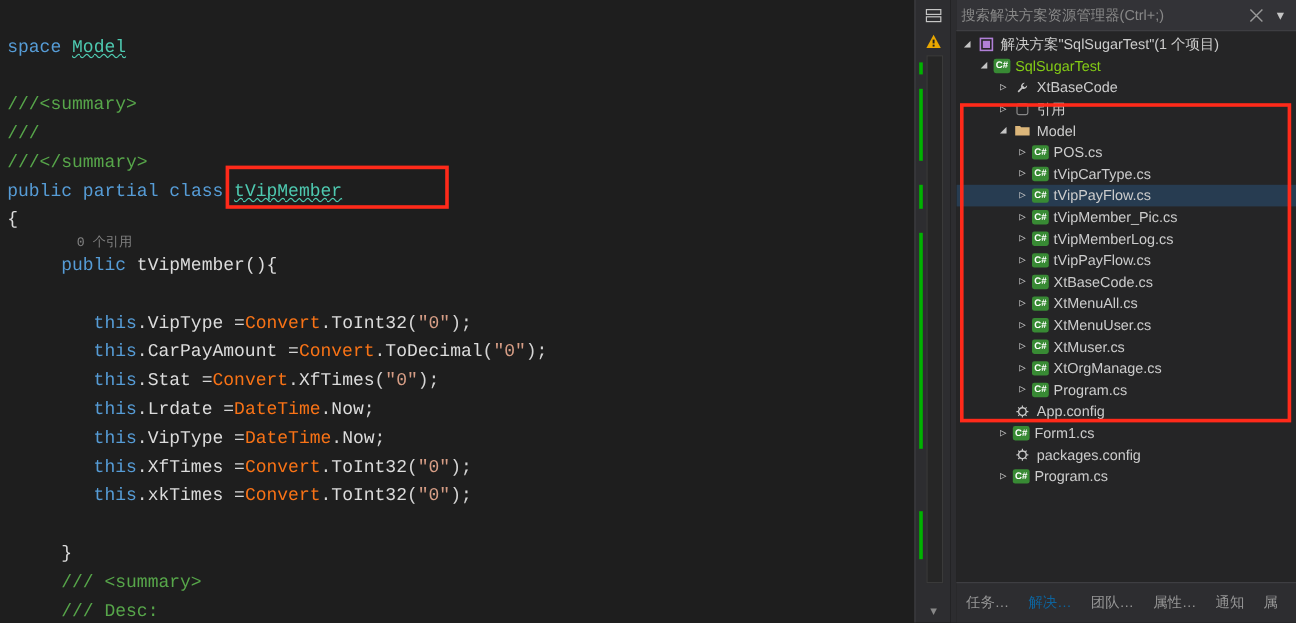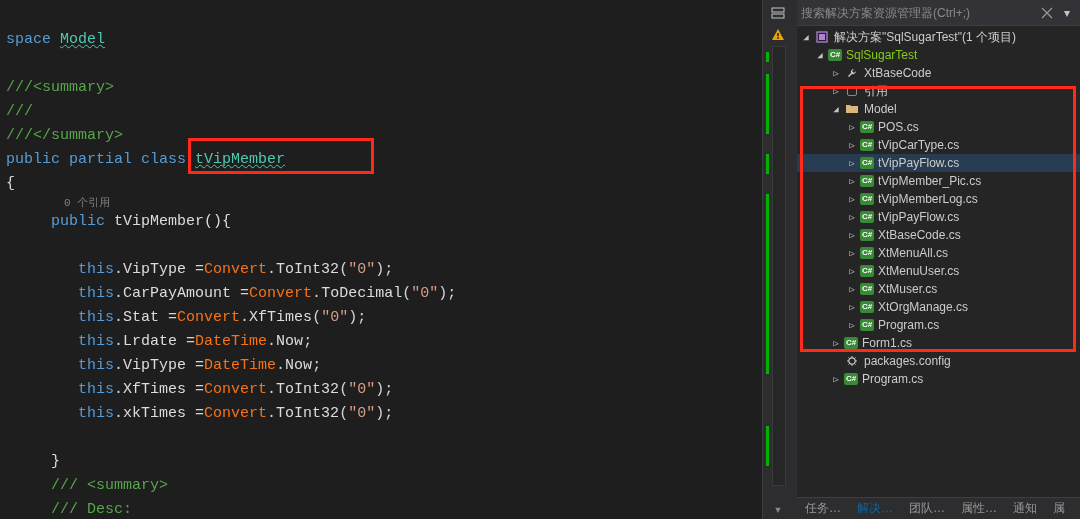--- a/index.html
+++ b/index.html
@@ -213,21 +213,21 @@
   .tree-row.bold .tree-label { font-weight: normal; color: #84cc16; }
   .red-box-2 {
     position: absolute;
     left: 3px; top: 86px;
     width: 276px; height: 266px;
     border: 3px solid #ff2a1a;
     pointer-events: none;
   }
   
   .bottom-tabs {
-    height: 22px;
+    height: 34px;
     border-top: 1px solid #3e3e42;
     display: flex;
     align-items: flex-start;
     background: #2d2d30;
     font-size: 12px;
   }
   .bottom-tabs .tab {
     padding: 0 8px;
     color: #969696;
     height: 100%;
@@ -456,20 +456,31 @@
             <span class="indent" style="width:48px"></span>
             <span class="exp">▷</span>
             <span class="ico ico-csharp">C#</span>
             <span class="tree-label">Program.cs</span>
           </div>
         </div>
 
       <div id="other-files">
           <div class="tree-row">
             <span class="indent" style="width:32px"></span>
+            <span class="exp"></span>
+            <span class="ico ico-config">
+              <svg width="12" height="12" viewBox="0 0 12 12">
+                <circle cx="6" cy="6" r="3.2" fill="none" stroke="#c5c5c5" stroke-width="1.2"></circle>
+                <path d="M6 1v2M6 9v2M1 6h2M9 6h2M2.5 2.5l1.4 1.4M8.1 8.1l1.4 1.4M9.5 2.5L8.1 3.9M3.9 8.1l-1.4 1.4" stroke="#c5c5c5" stroke-width="1"></path>
+              </svg>
+            </span>
+            <span class="tree-label">App.config</span>
+          </div>
+          <div class="tree-row">
+            <span class="indent" style="width:32px"></span>
             <span class="exp">▷</span>
             <span class="ico ico-csharp">C#</span>
             <span class="tree-label">Form1.cs</span>
           </div>
           <div class="tree-row">
             <span class="indent" style="width:32px"></span>
             <span class="exp"></span>
             <span class="ico ico-config">
               <svg width="12" height="12" viewBox="0 0 12 12">
                 <circle cx="6" cy="6" r="3.2" fill="none" stroke="#c5c5c5" stroke-width="1.2"></circle>

